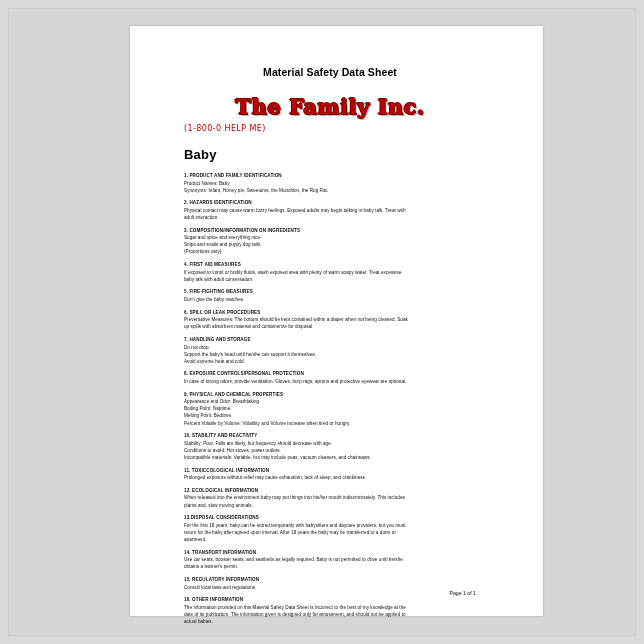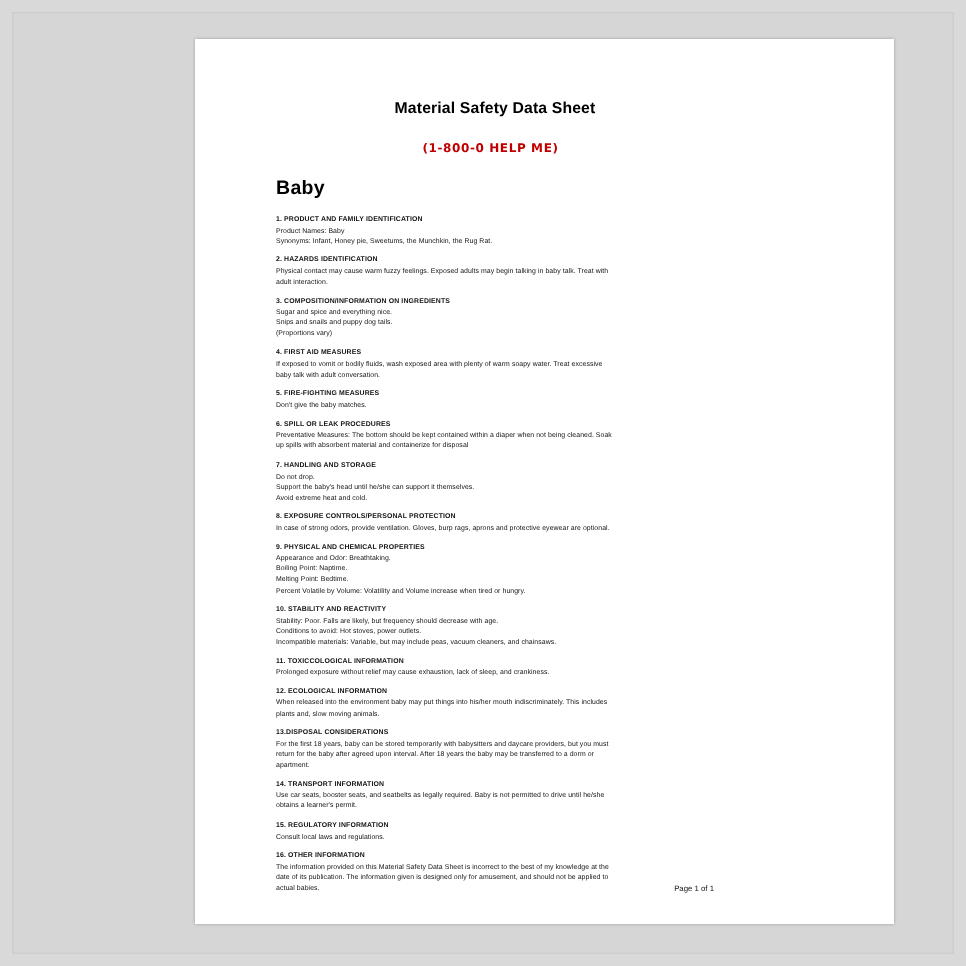--- a/index.html
+++ b/index.html
@@ -24,24 +24,25 @@
     position: absolute;
     left: 8px; top: 8px;
     width: 628px; height: 628px;
     background: #d6d6d6;
     box-shadow: inset 0 0 0 1px #cdcdcd;
   }
   #page {
     position: absolute;
     left: 130px;
     top: 26px;
-    width: 466px;
+    width: 386px;
     height: 590px;
     background: #ffffff;
     box-shadow: 0 0 2px rgba(0,0,0,0.25);
+    padding-left: 27px;
   }
   .inner {
     position: absolute;
     left: 54px;
     top: 22px;
     width: 292px;
     height: 548px;
   }
   .doc-title {
     text-align: center;
@@ -65,26 +66,26 @@
       1px 0 0 #7a0000,
       -1px 0 0 #7a0000,
       0 1px 0 #7a0000,
       0 -1px 0 #7a0000,
       1px 1px 0 #7a0000,
       2px 2px 1px rgba(0,0,0,0.35);
     white-space: nowrap;
   }
   .phone {
     font-family: "DejaVu Sans", sans-serif;
-    font-weight: bold;
+    font-weight: normal;
     font-size: 8px;
     color: #c00000;
     letter-spacing: 0.4px;
     margin-top: 5px;
-    text-align: center;
+    text-align: left;
     padding-right: 6px;
   }
   .section-title {
     font-size: 13px;
     font-weight: bold;
     color: #000;
     margin-top: 14px;
     margin-bottom: 10px;
     letter-spacing: 0.2px;
   }
@@ -118,20 +119,21 @@
 <body>
 
 <div id="poster">
   <div id="poster-frame"></div>
   <div id="page">
     <div class="inner">
 
       <div class="doc-title">Material Safety Data Sheet</div>
 
       <div class="logo-wrap">
+        <div class="logo">The Family Inc.</div>
         <div class="phone">(1-800-0 HELP ME)</div>
       </div>
 
       <div class="section-title">Baby</div>
 
       <div class="body" id="sections">
           <div class="blk">
             <div class="hd">1. PRODUCT AND FAMILY IDENTIFICATION</div>
             <div class="ln">Product Names: Baby</div>
             <div class="ln">Synonyms: Infant, Honey pie, Sweetums, the Munchkin, the Rug Rat.</div>

